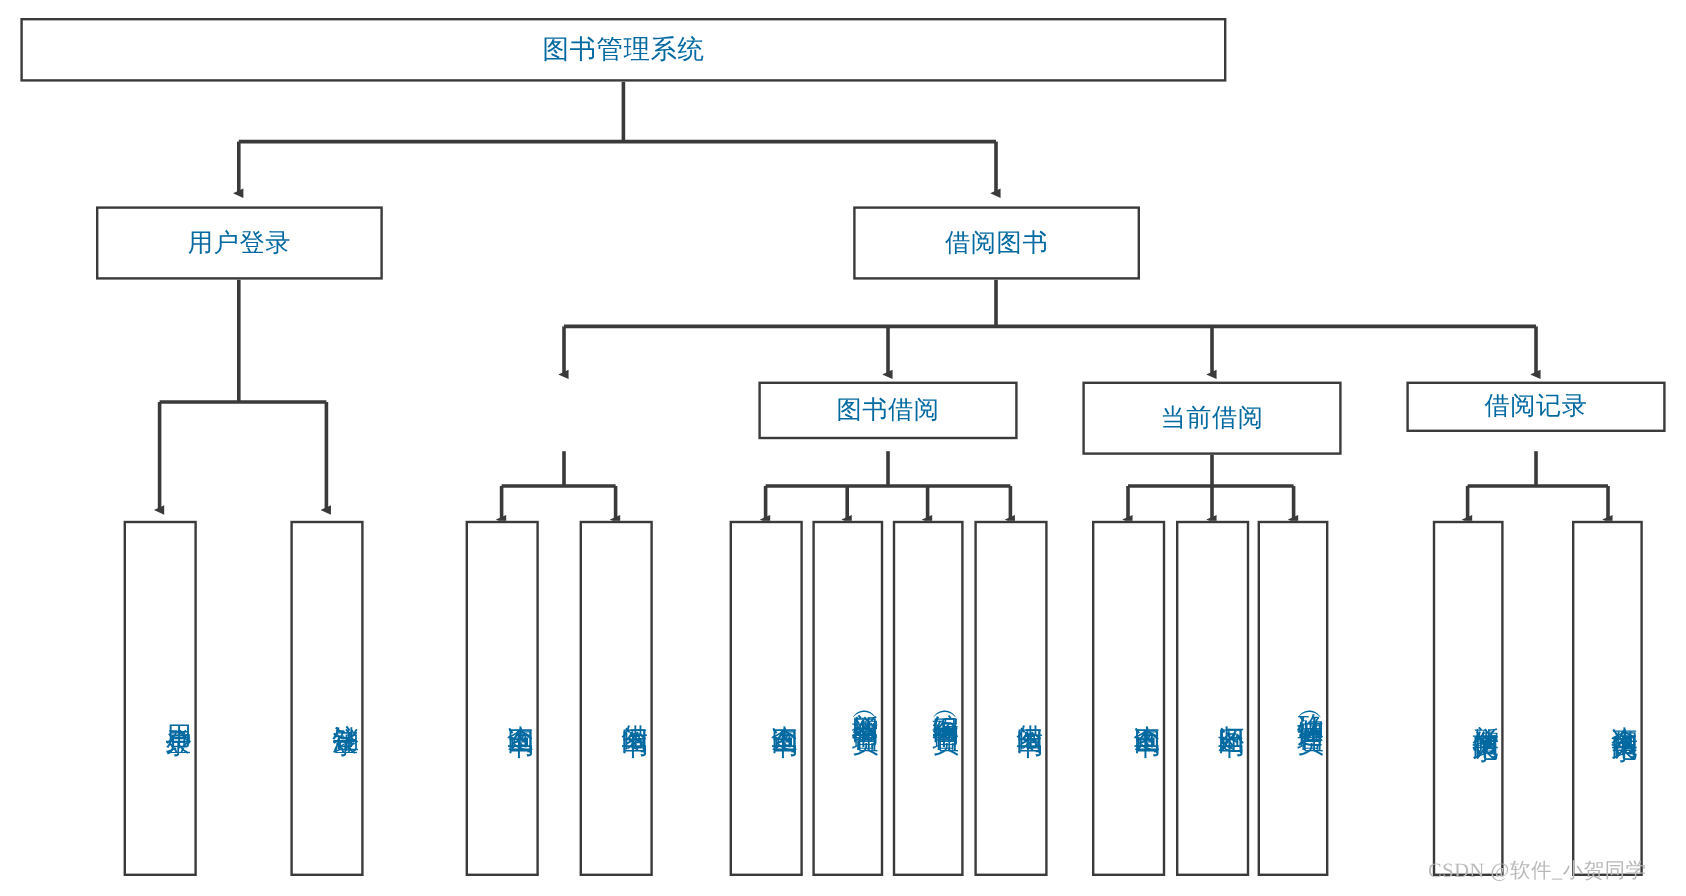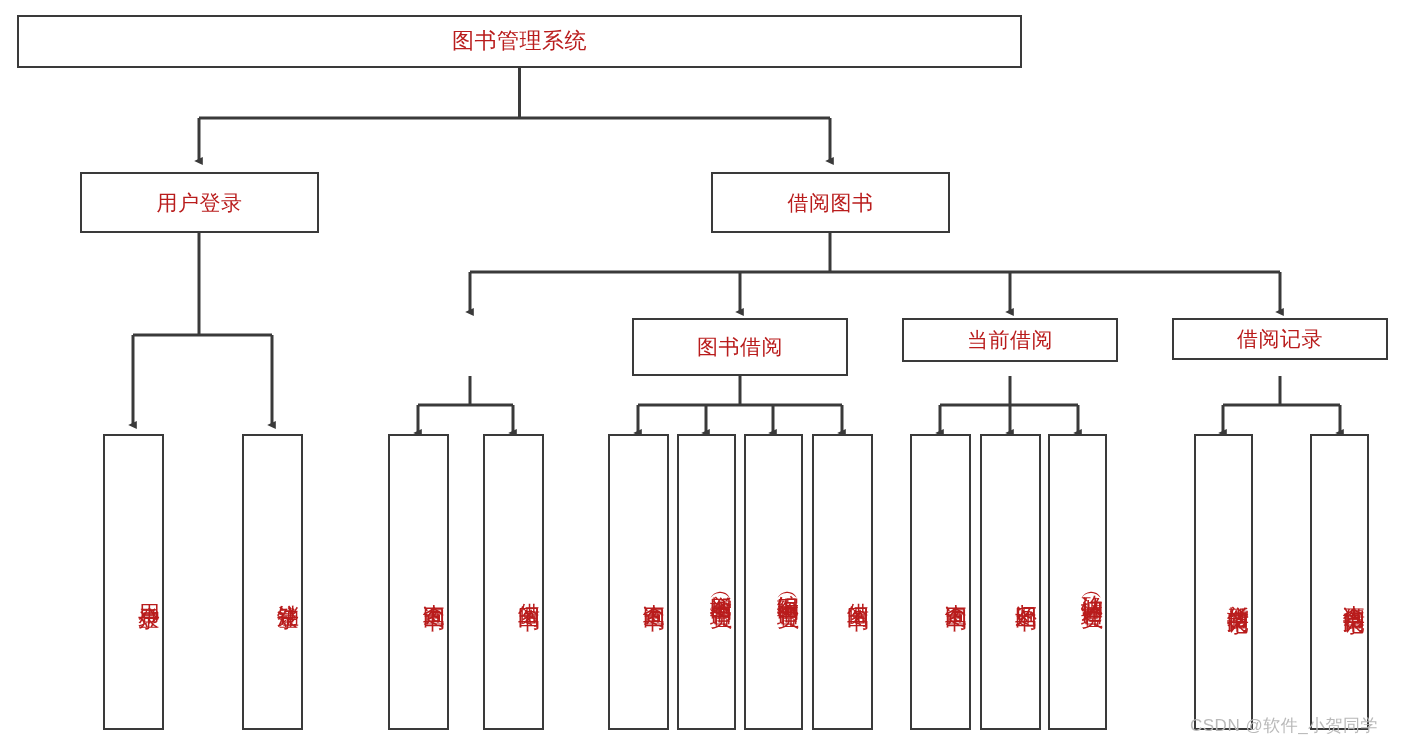--- a/index.html
+++ b/index.html
@@ -23,21 +23,21 @@
     top: 0;
     width: 1405px;
     height: 747px;
     pointer-events: none;
   }
   .node {
     position: absolute;
     box-sizing: border-box;
     border: 2.5px solid #3a3a3a;
     background: #ffffff;
-    color: #b91c1c;
+    color: #0369a1;
     display: flex;
     align-items: center;
     justify-content: center;
     text-align: center;
     z-index: 2;
   }
   .node-h {
     font-size: 21px;
     letter-spacing: 0.5px;
     line-height: 1.2;
@@ -61,20 +61,21 @@
   }
   #watermark {
     position: absolute;
     left: 1190px;
     top: 714px;
     font-size: 17px;
     color: #b9b9b9;
     white-space: nowrap;
     z-index: 5;
     letter-spacing: 0.5px;
+    font-family: Liberation Serif, serif;
   }
 </style>
 </head>
 <body>
 
 <div id="diagram-root">
 
   <svg id="edges-layer" viewBox="0 0 1405 747" width="1405" height="747" xmlns="http://www.w3.org/2000/svg">
     <defs>
       <marker id="arrowhead" markerWidth="9" markerHeight="9" refX="4.5" refY="4.2" orient="auto" markerUnits="userSpaceOnUse">
@@ -124,22 +125,22 @@
       <path d="M1223,405 L1223,433" marker-end="url(#arrowhead)"></path>
       <path d="M1340,405 L1340,433" marker-end="url(#arrowhead)"></path>
     </g>
   </svg>
 
   <div class="node node-h node-root" style="left:17px; top:15px; width:1005px; height:53px;">图书管理系统</div>
 
   <div class="node node-h" style="left:80px; top:172px; width:239px; height:61px;">用户登录</div>
   <div class="node node-h" style="left:711px; top:172px; width:239px; height:61px;">借阅图书</div>
 
-  <div class="node node-h" style="left:632px; top:318px; width:216px; height:58px;">图书借阅</div>
-  <div class="node node-h" style="left:902px; top:318px; width:216px; height:44px;">当前借阅</div>
+  <div class="node node-h" style="left:632px; top:318px; width:216px; height:48px;">图书借阅</div>
+  <div class="node node-h" style="left:902px; top:318px; width:216px; height:61px;">当前借阅</div>
   <div class="node node-h" style="left:1172px; top:318px; width:216px; height:42px;">借阅记录</div>
 
   <div class="node node-v" style="left:103px; top:434px; width:61px; height:296px;">
     <span>用户登录</span>
   </div>
   <div class="node node-v" style="left:242px; top:434px; width:61px; height:296px;">
     <span>注销登录</span>
   </div>
 
   <div class="node node-v" style="left:388px; top:434px; width:61px; height:296px;">

